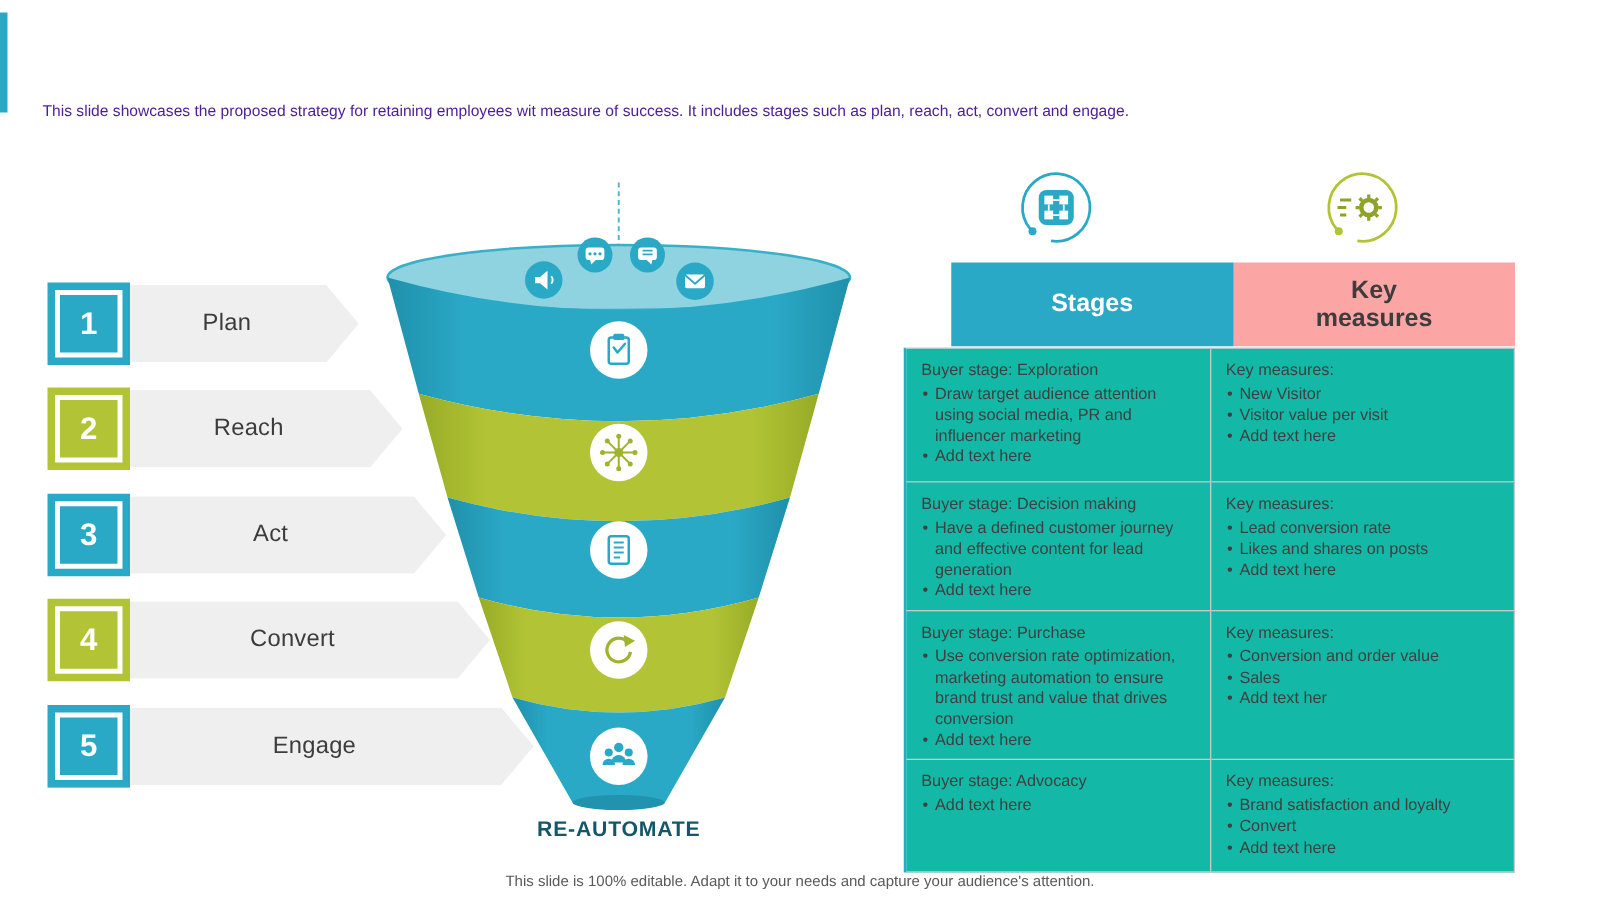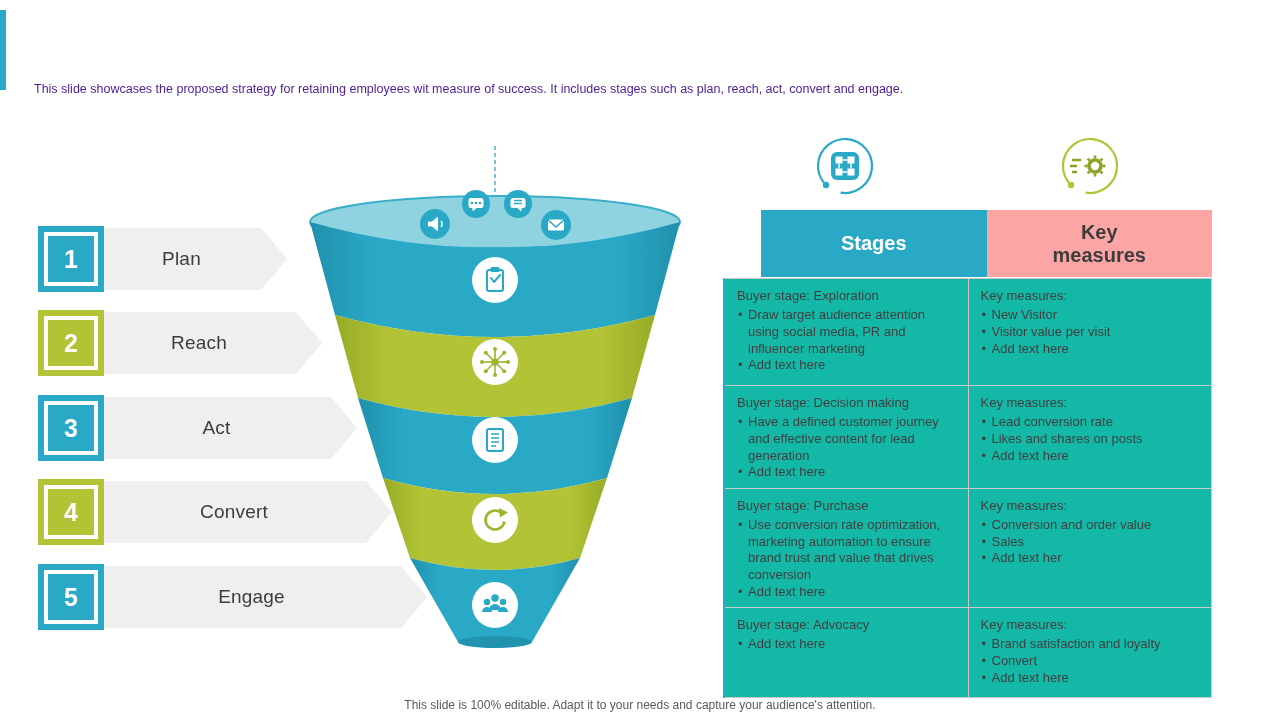--- a/index.html
+++ b/index.html
@@ -186,20 +186,21 @@
       <g fill="#2aa9c7">
         <circle cx="-8" cy="-3" r="3.2"></circle>
           <circle cx="8" cy="-3" r="3.2"></circle>
           <circle cx="0" cy="-7" r="3.8"></circle>
         <path d="M-13,7 a5,5 0 0 1 10,0 z"></path>
           <path d="M3,7 a5,5 0 0 1 10,0 z"></path>
           <path d="M-6,5 a6,6 0 0 1 12,0 z"></path>
       </g>
     </g>
   </svg>
+  <div class="funnel-caption">RE-AUTOMATE</div>
 
   <div class="tbl-icon" style="left:813px">
     <svg width="64" height="64" viewBox="0 0 64 64">
       <g transform="rotate(140 32 32)">
         <circle cx="32" cy="32" r="27" fill="none" stroke="#2aa9c7" stroke-width="2.2" stroke-dasharray="150 20"></circle>
       </g>
       <circle cx="13" cy="51" r="3.2" fill="#2aa9c7"></circle>
       <rect x="18" y="18" width="28" height="28" rx="6" fill="#2aa9c7"></rect>
       <rect x="22.5" y="22.5" width="7" height="7" fill="#fff"></rect>
       <rect x="34.5" y="22.5" width="7" height="7" fill="#fff"></rect>

